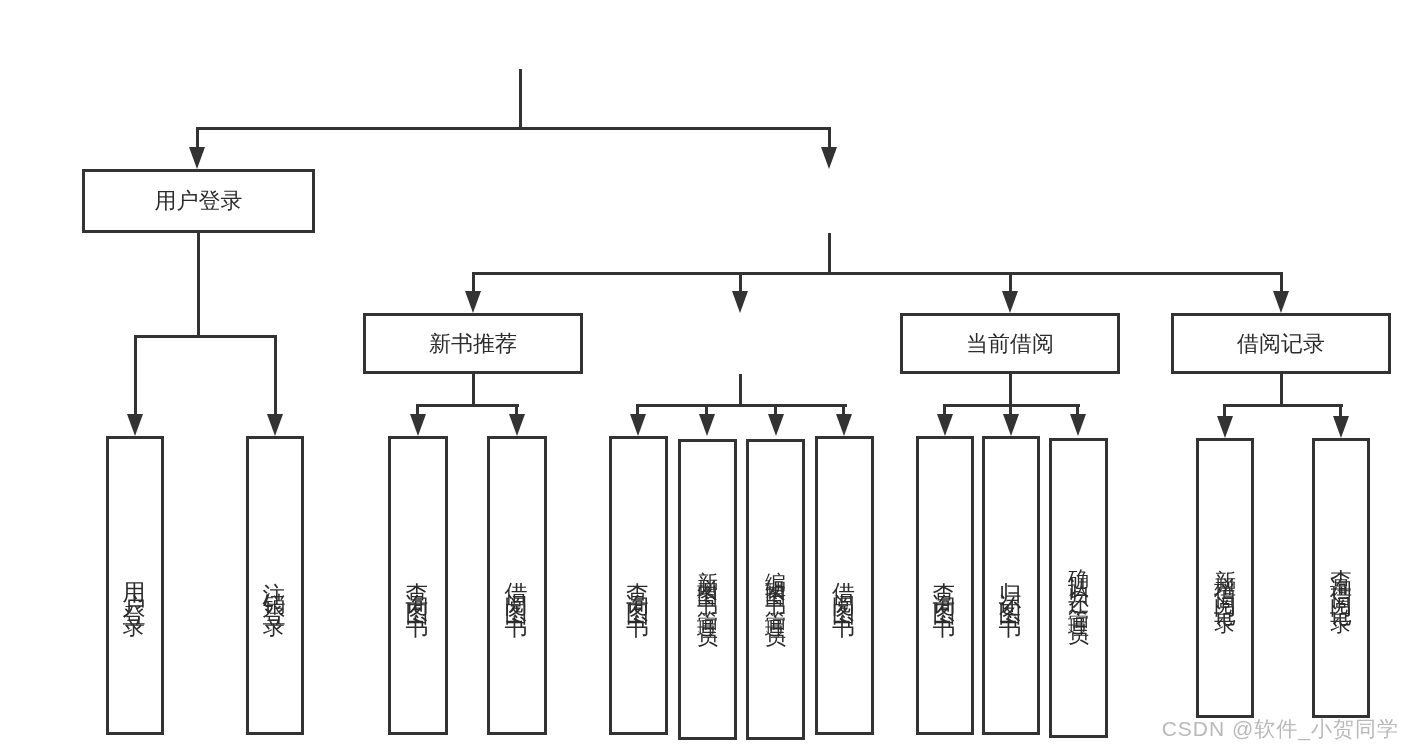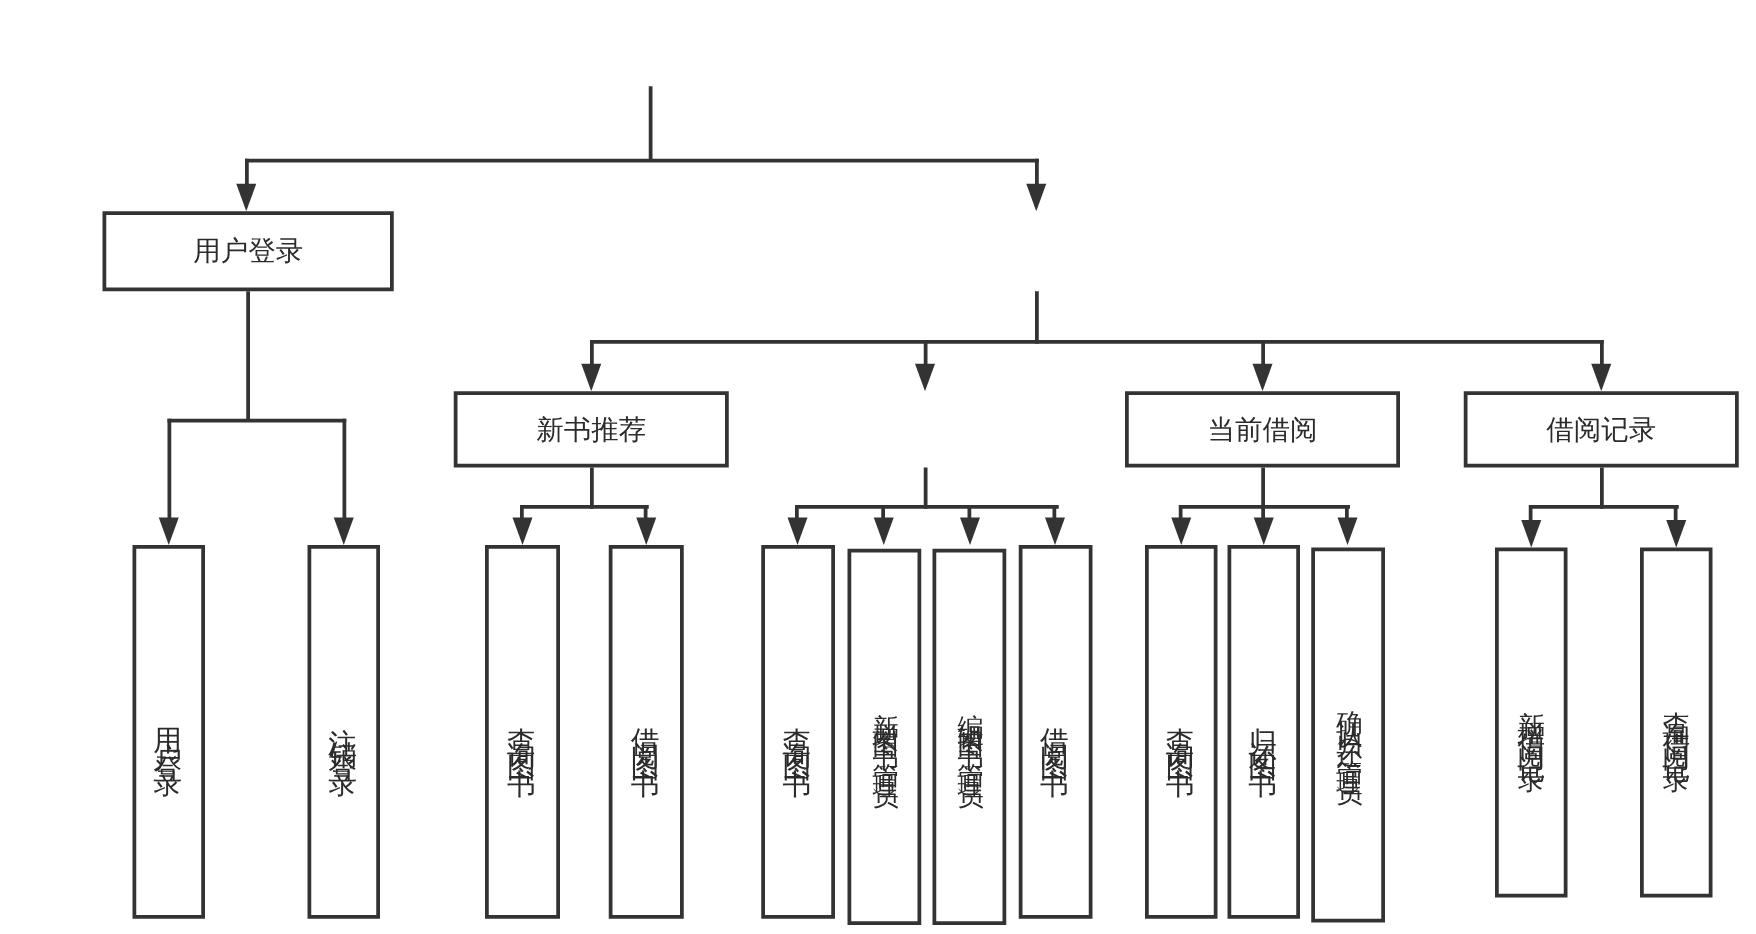--- a/index.html
+++ b/index.html
@@ -120,14 +120,15 @@
   <div class="box leaf s9" style="left:746px;top:439px;width:59px;height:301px;">编辑图书（管理员）</div>
   <div class="box leaf s4" style="left:815px;top:436px;width:59px;height:299px;">借阅图书</div>
 
   <div class="box leaf s4" style="left:916px;top:436px;width:58px;height:299px;">查询图书</div>
   <div class="box leaf s4" style="left:982px;top:436px;width:58px;height:299px;">归还图书</div>
   <div class="box leaf s9" style="left:1049px;top:438px;width:59px;height:300px;">确认归还（管理员）</div>
 
   <div class="box leaf s6" style="left:1196px;top:438px;width:58px;height:280px;">新增借阅记录</div>
   <div class="box leaf s6" style="left:1312px;top:438px;width:58px;height:280px;">查询借阅记录</div>
 
+  <div class="wm">CSDN @软件_小贺同学</div>
 
 </div>
 
 </body></html>

